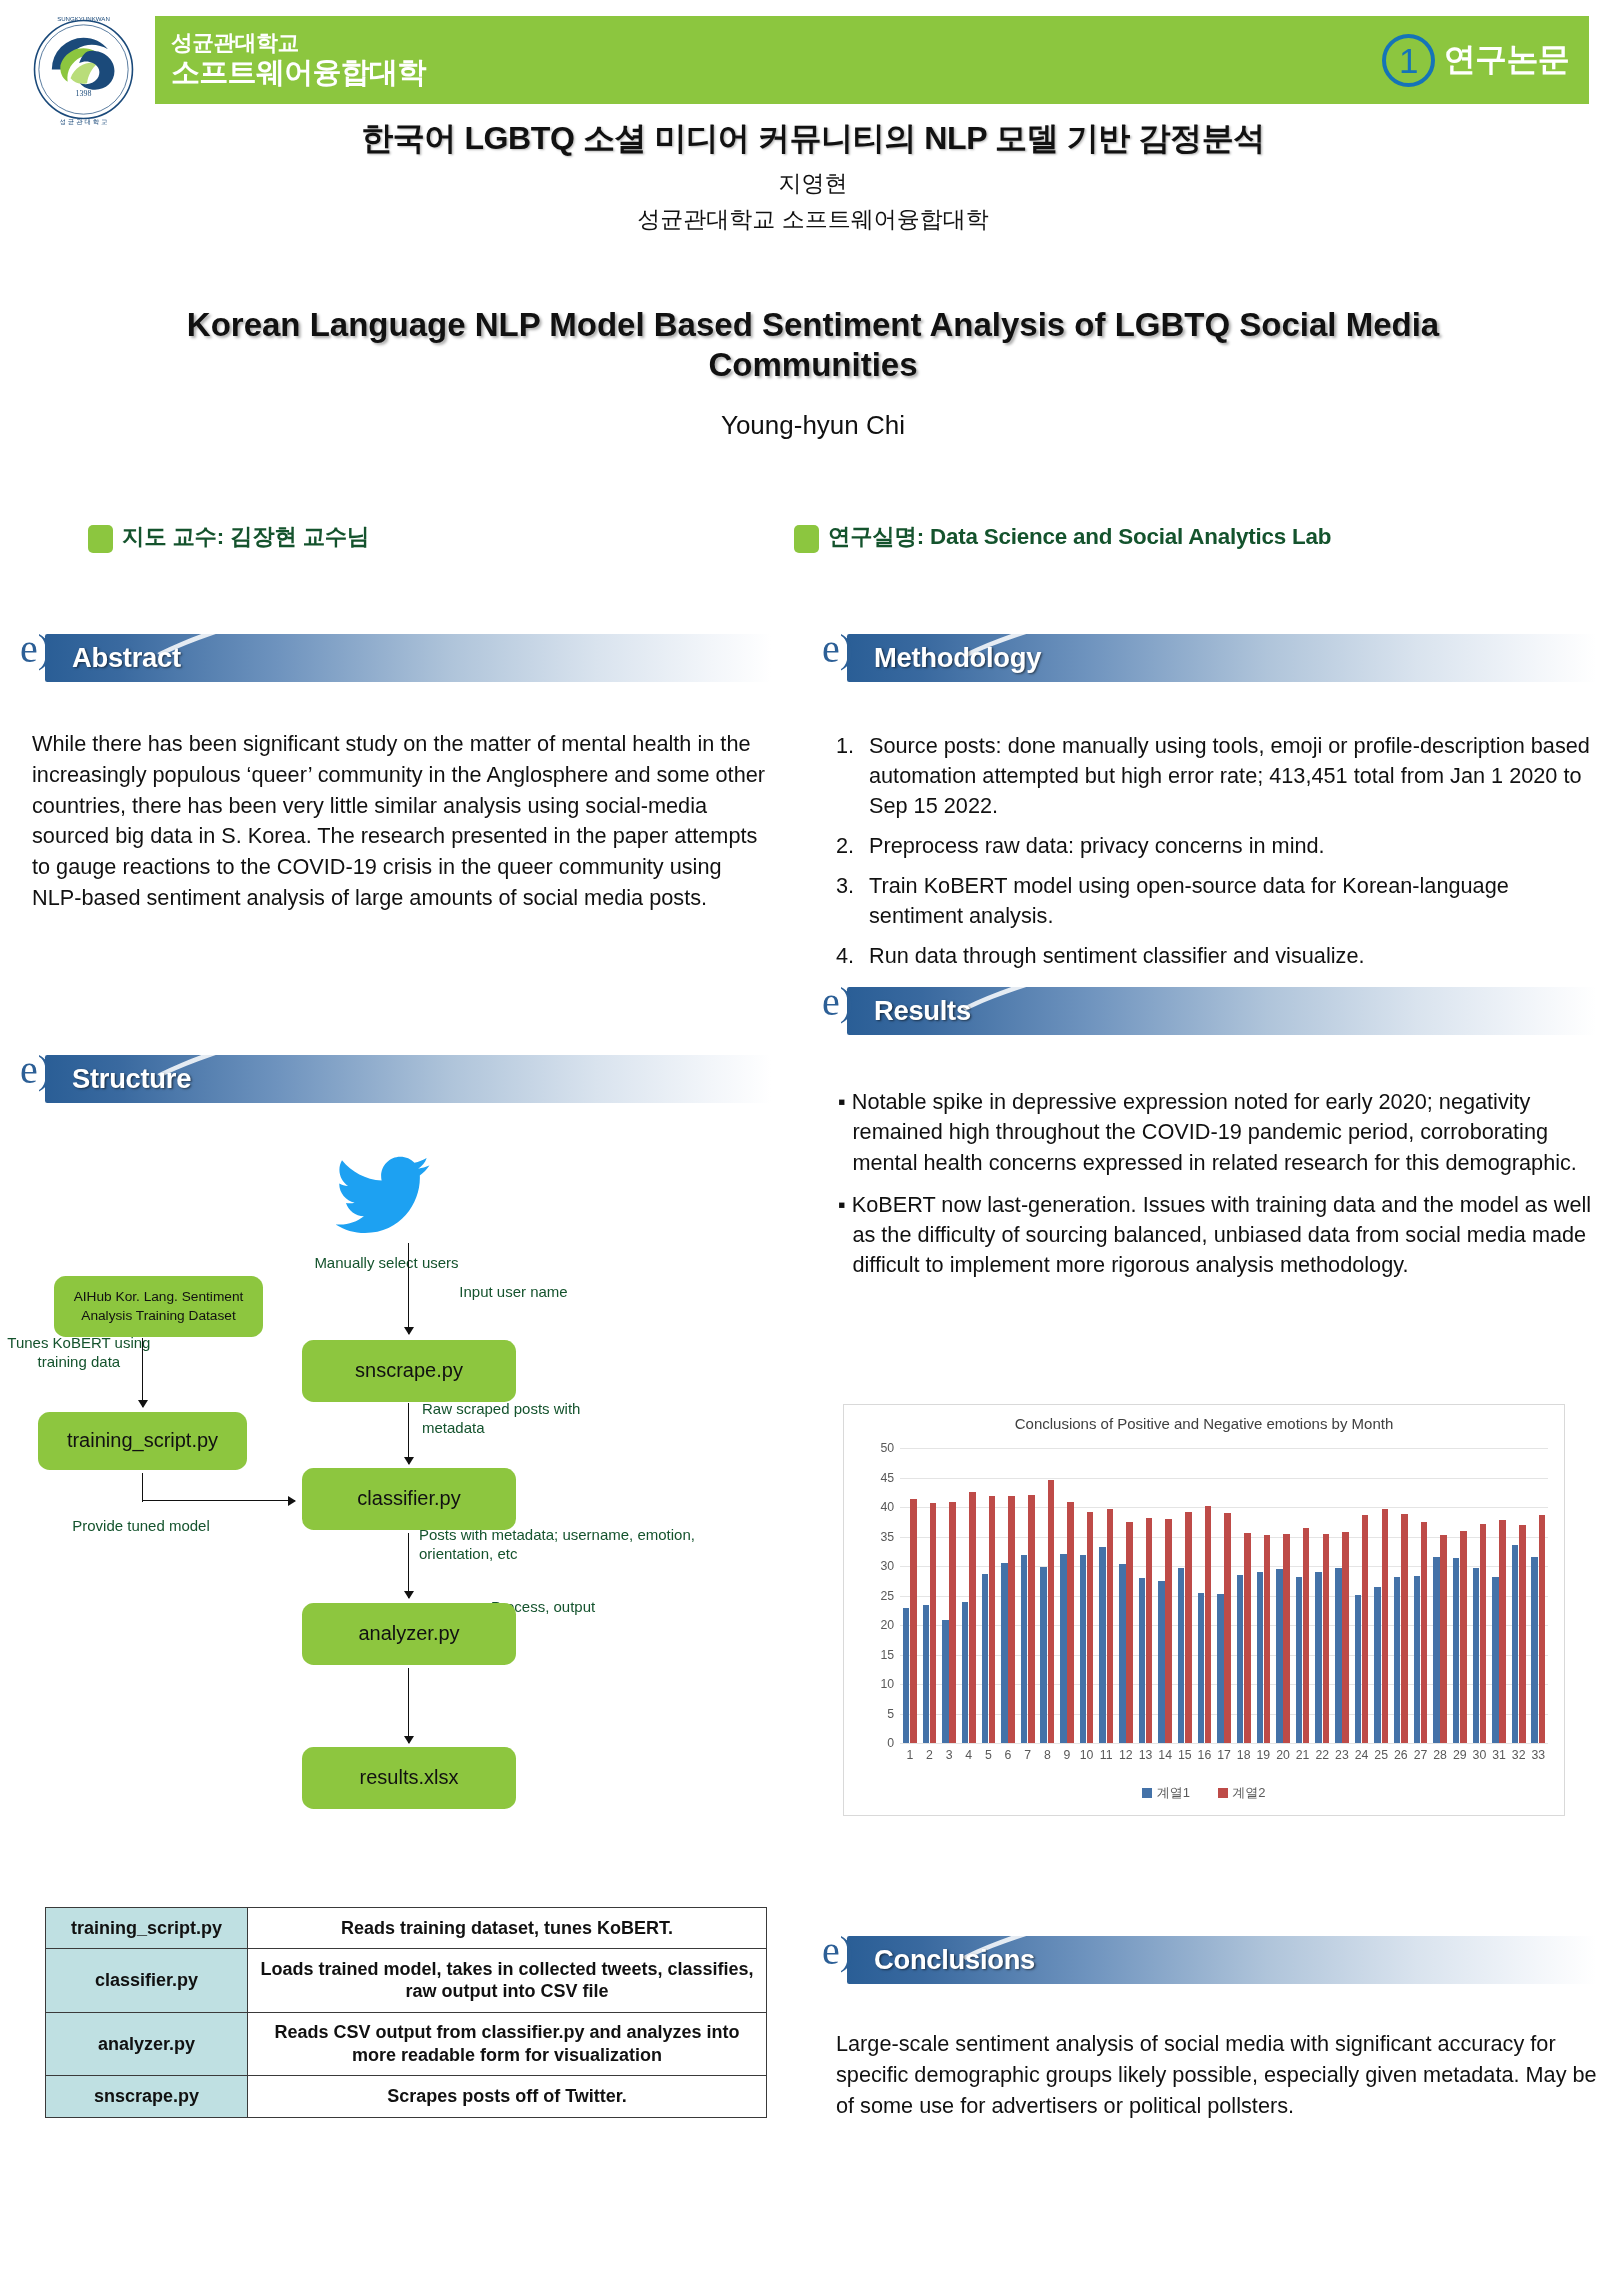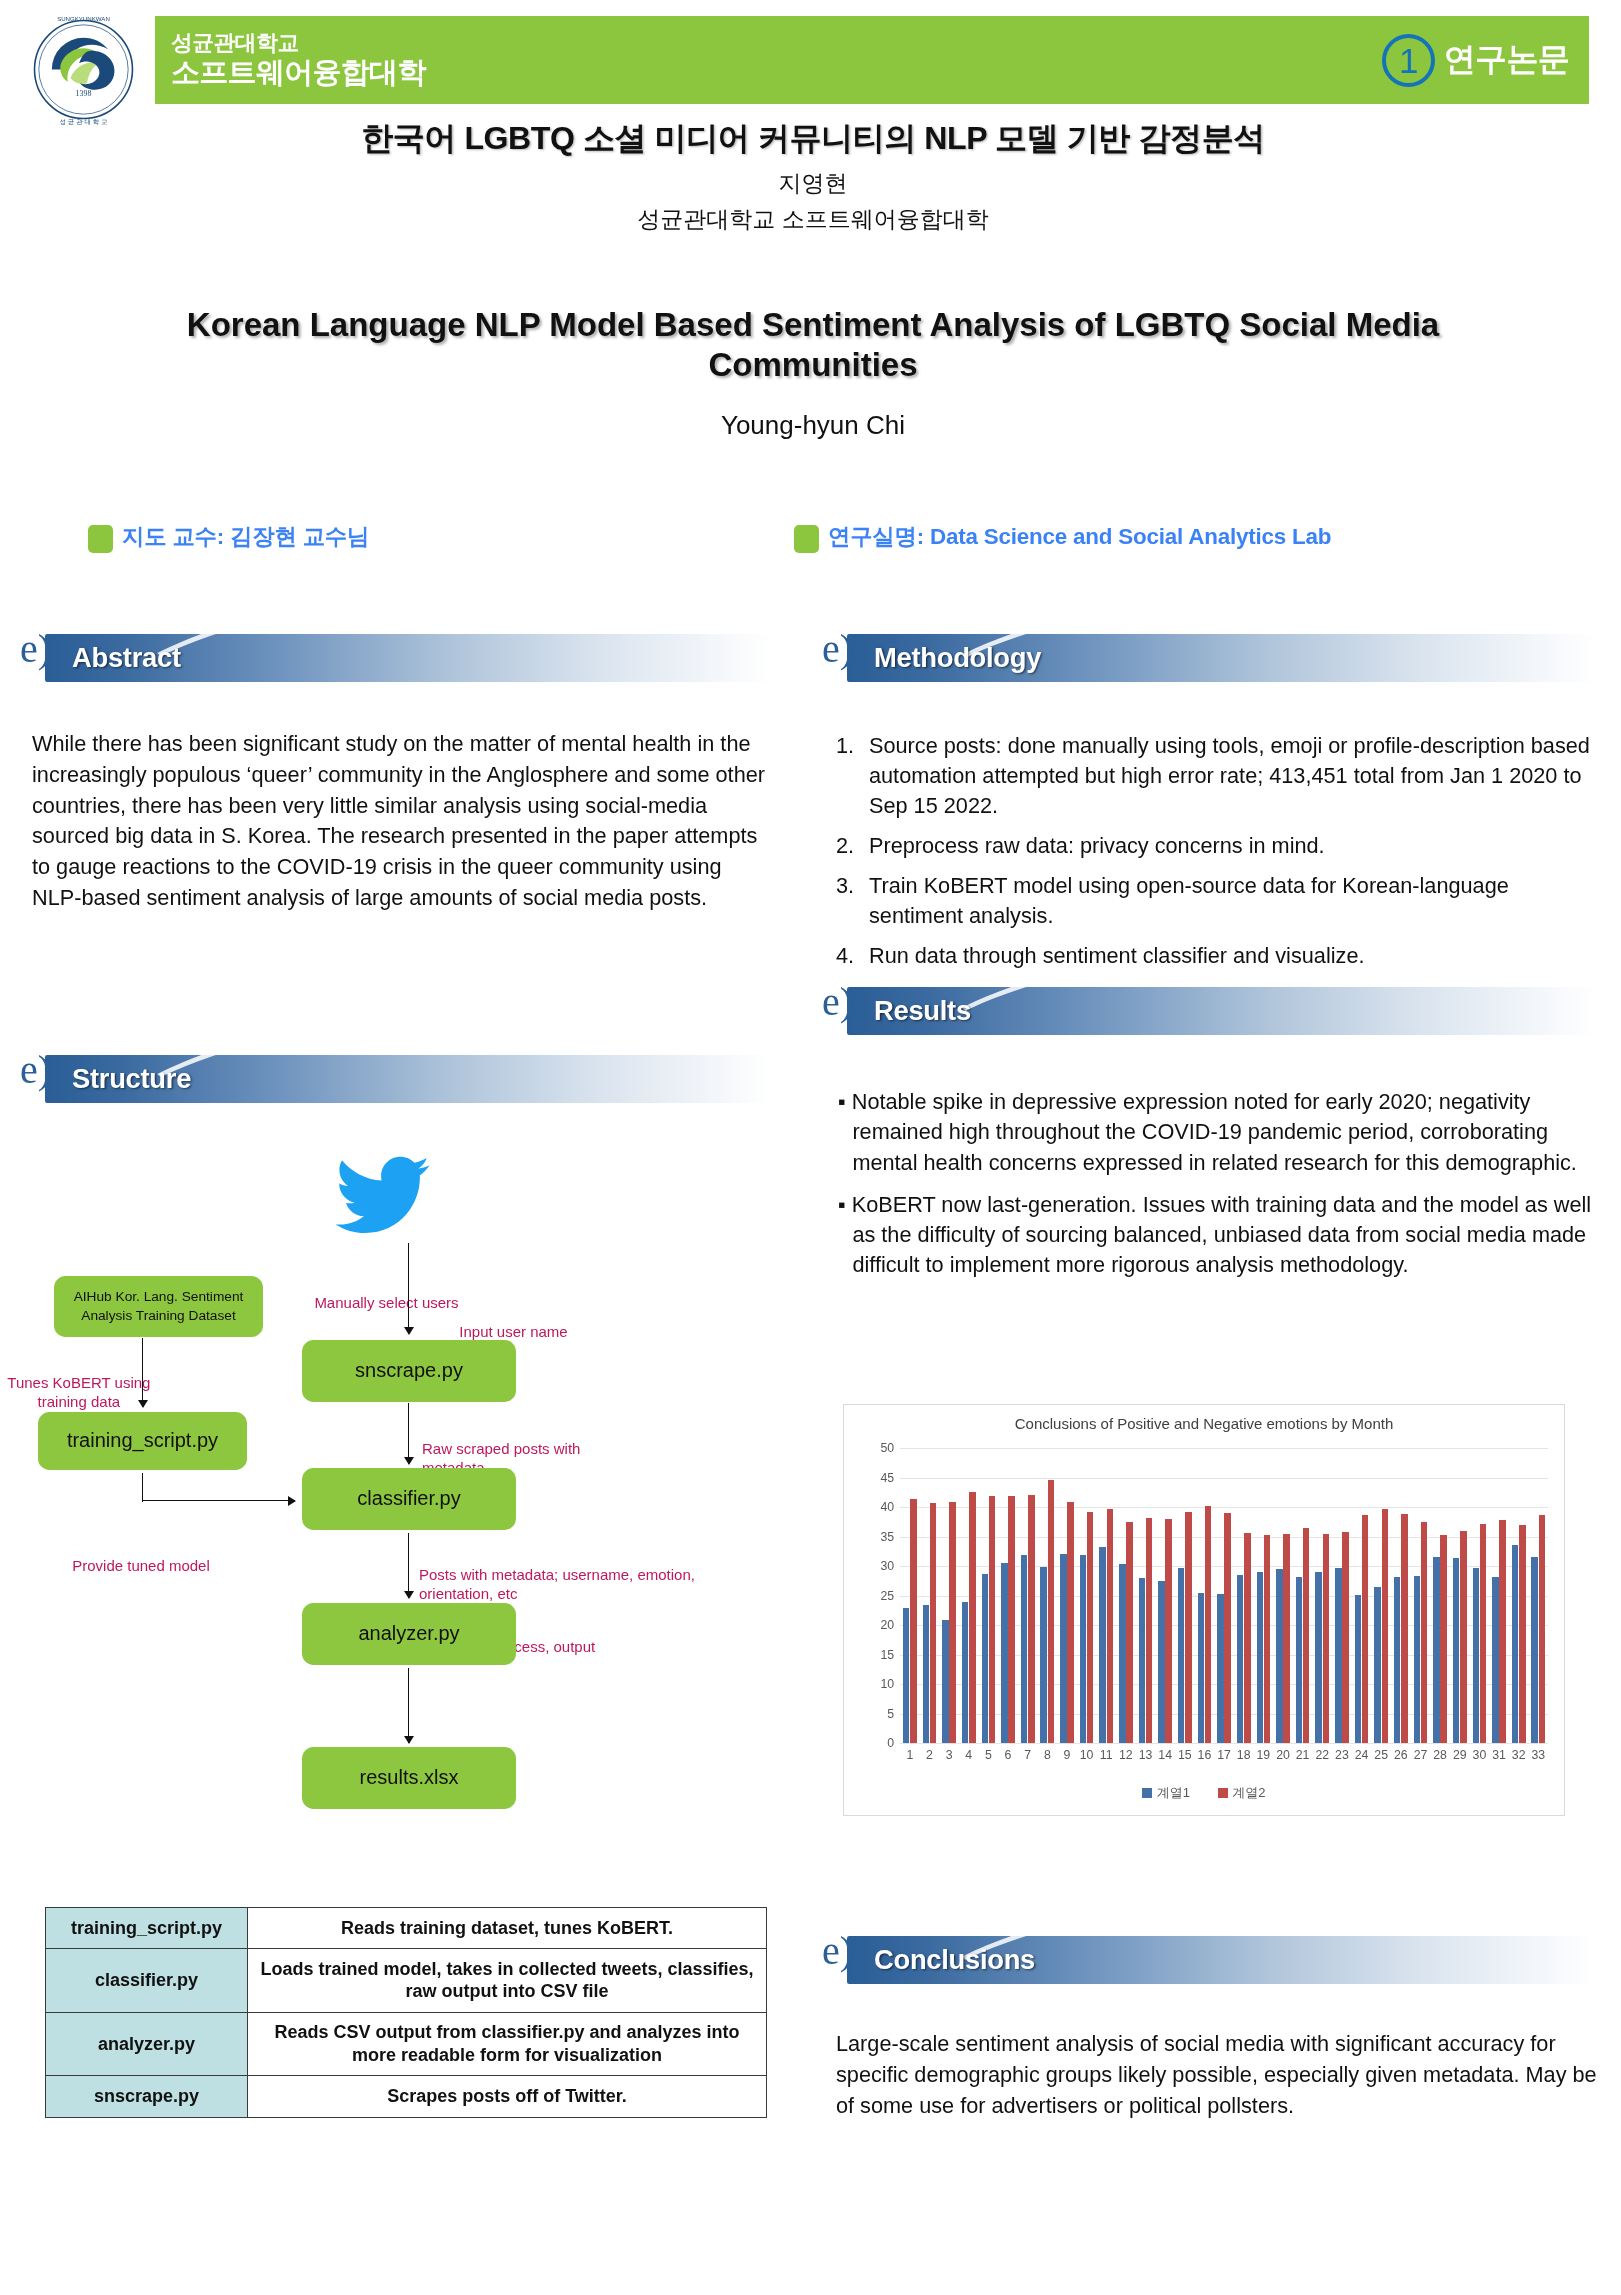--- a/index.html
+++ b/index.html
@@ -79,21 +79,21 @@
   
   .meta-row { position: absolute; top: 523px; left: 0; width: 1621px; }
   .meta-item { position: absolute; display: flex; align-items: flex-start; gap: 9.4px; }
   .meta-adv { left: 88px; width: 650px; }
   .meta-lab { left: 794px; width: 722px; }
   .meta-bullet {
     width: 24.6px; height: 27.4px; background: #8CC63F; border-radius: 5px;
     flex: 0 0 auto; margin-top: 2.2px;
   }
   .meta-label {
-    font-size: 22.4px; font-weight: bold; color: #3b82f6; line-height: 1.22;
+    font-size: 22.4px; font-weight: bold; color: #14532d; line-height: 1.22;
     letter-spacing: -0.2px;
   }
 
   
   .sec-head { position: absolute; height: 55px; }
   .sec-band {
     position: absolute; left: 24.6px; top: 4.3px; height: 48px; right: 0;
     background: linear-gradient(90deg,
         #2A5E96 0%, #39699F 10%, #6E93BE 32%,
         #AFC4DA 56%, #D9E3EE 76%, #F3F6FA 92%, #FFFFFF 100%);
@@ -137,23 +137,22 @@
   
   .flow { position: absolute; left: 0; top: 1155px; width: 794px; height: 722px; }
   .fbox {
     position: absolute; background: #8DC63F; border-radius: 11.6px;
     display: flex; align-items: center; justify-content: center;
     text-align: center; color: #111; font-size: 20px; line-height: 1.26;
     padding: 4.3px 7.2px;
   }
   .fbox.small { font-size: 13.7px; line-height: 1.34; margin-left: 16px; }
   .flabel {
-    position: absolute; font-size: 15px; line-height: 1.28; color: #be185d;
+    position: absolute; font-size: 15px; line-height: 1.28; color: #14532d;
     text-align: center;
-    margin-top: 40px;
   }
   .twitter-bird { position: absolute; left: 336px; top: 0px; width: 94px; height: 84px; }
 
   
   .arrow-v {
     position: absolute; width: 1.4px; background: #111;
   }
   .arrow-v::after {
     content: ""; position: absolute; left: -4.3px; bottom: -0.7px;
     border-left: 5px solid transparent; border-right: 5px solid transparent;

